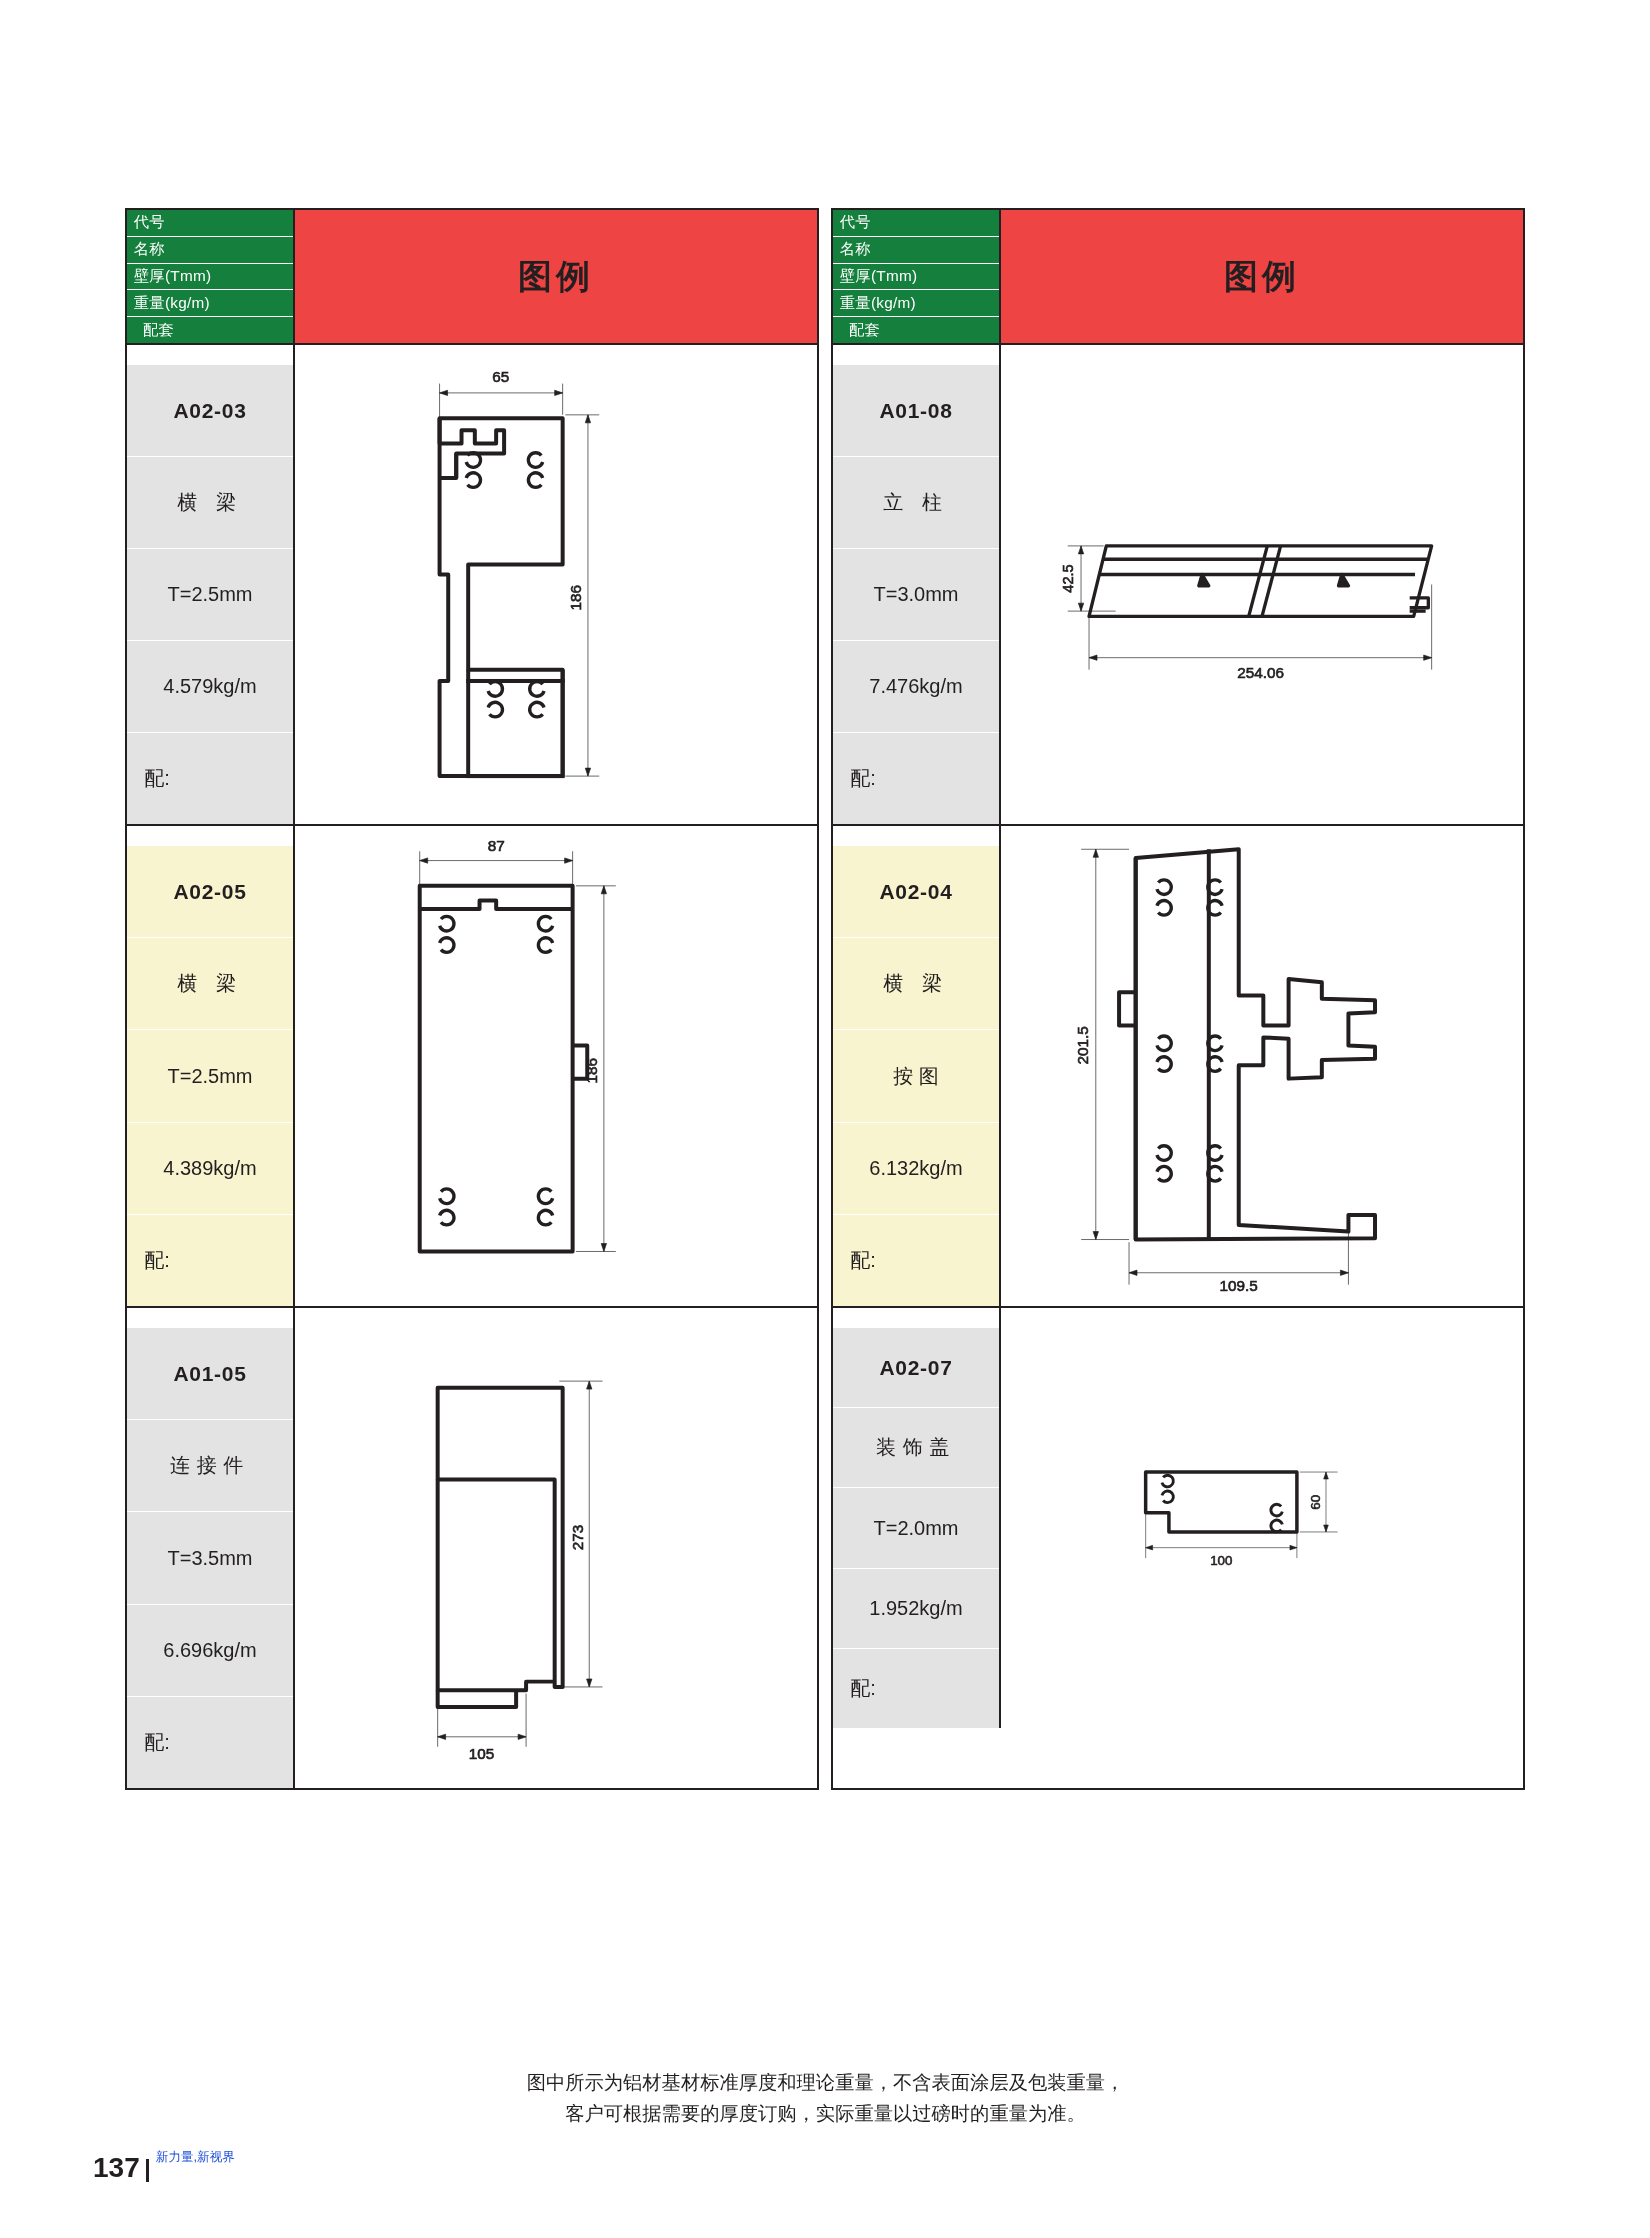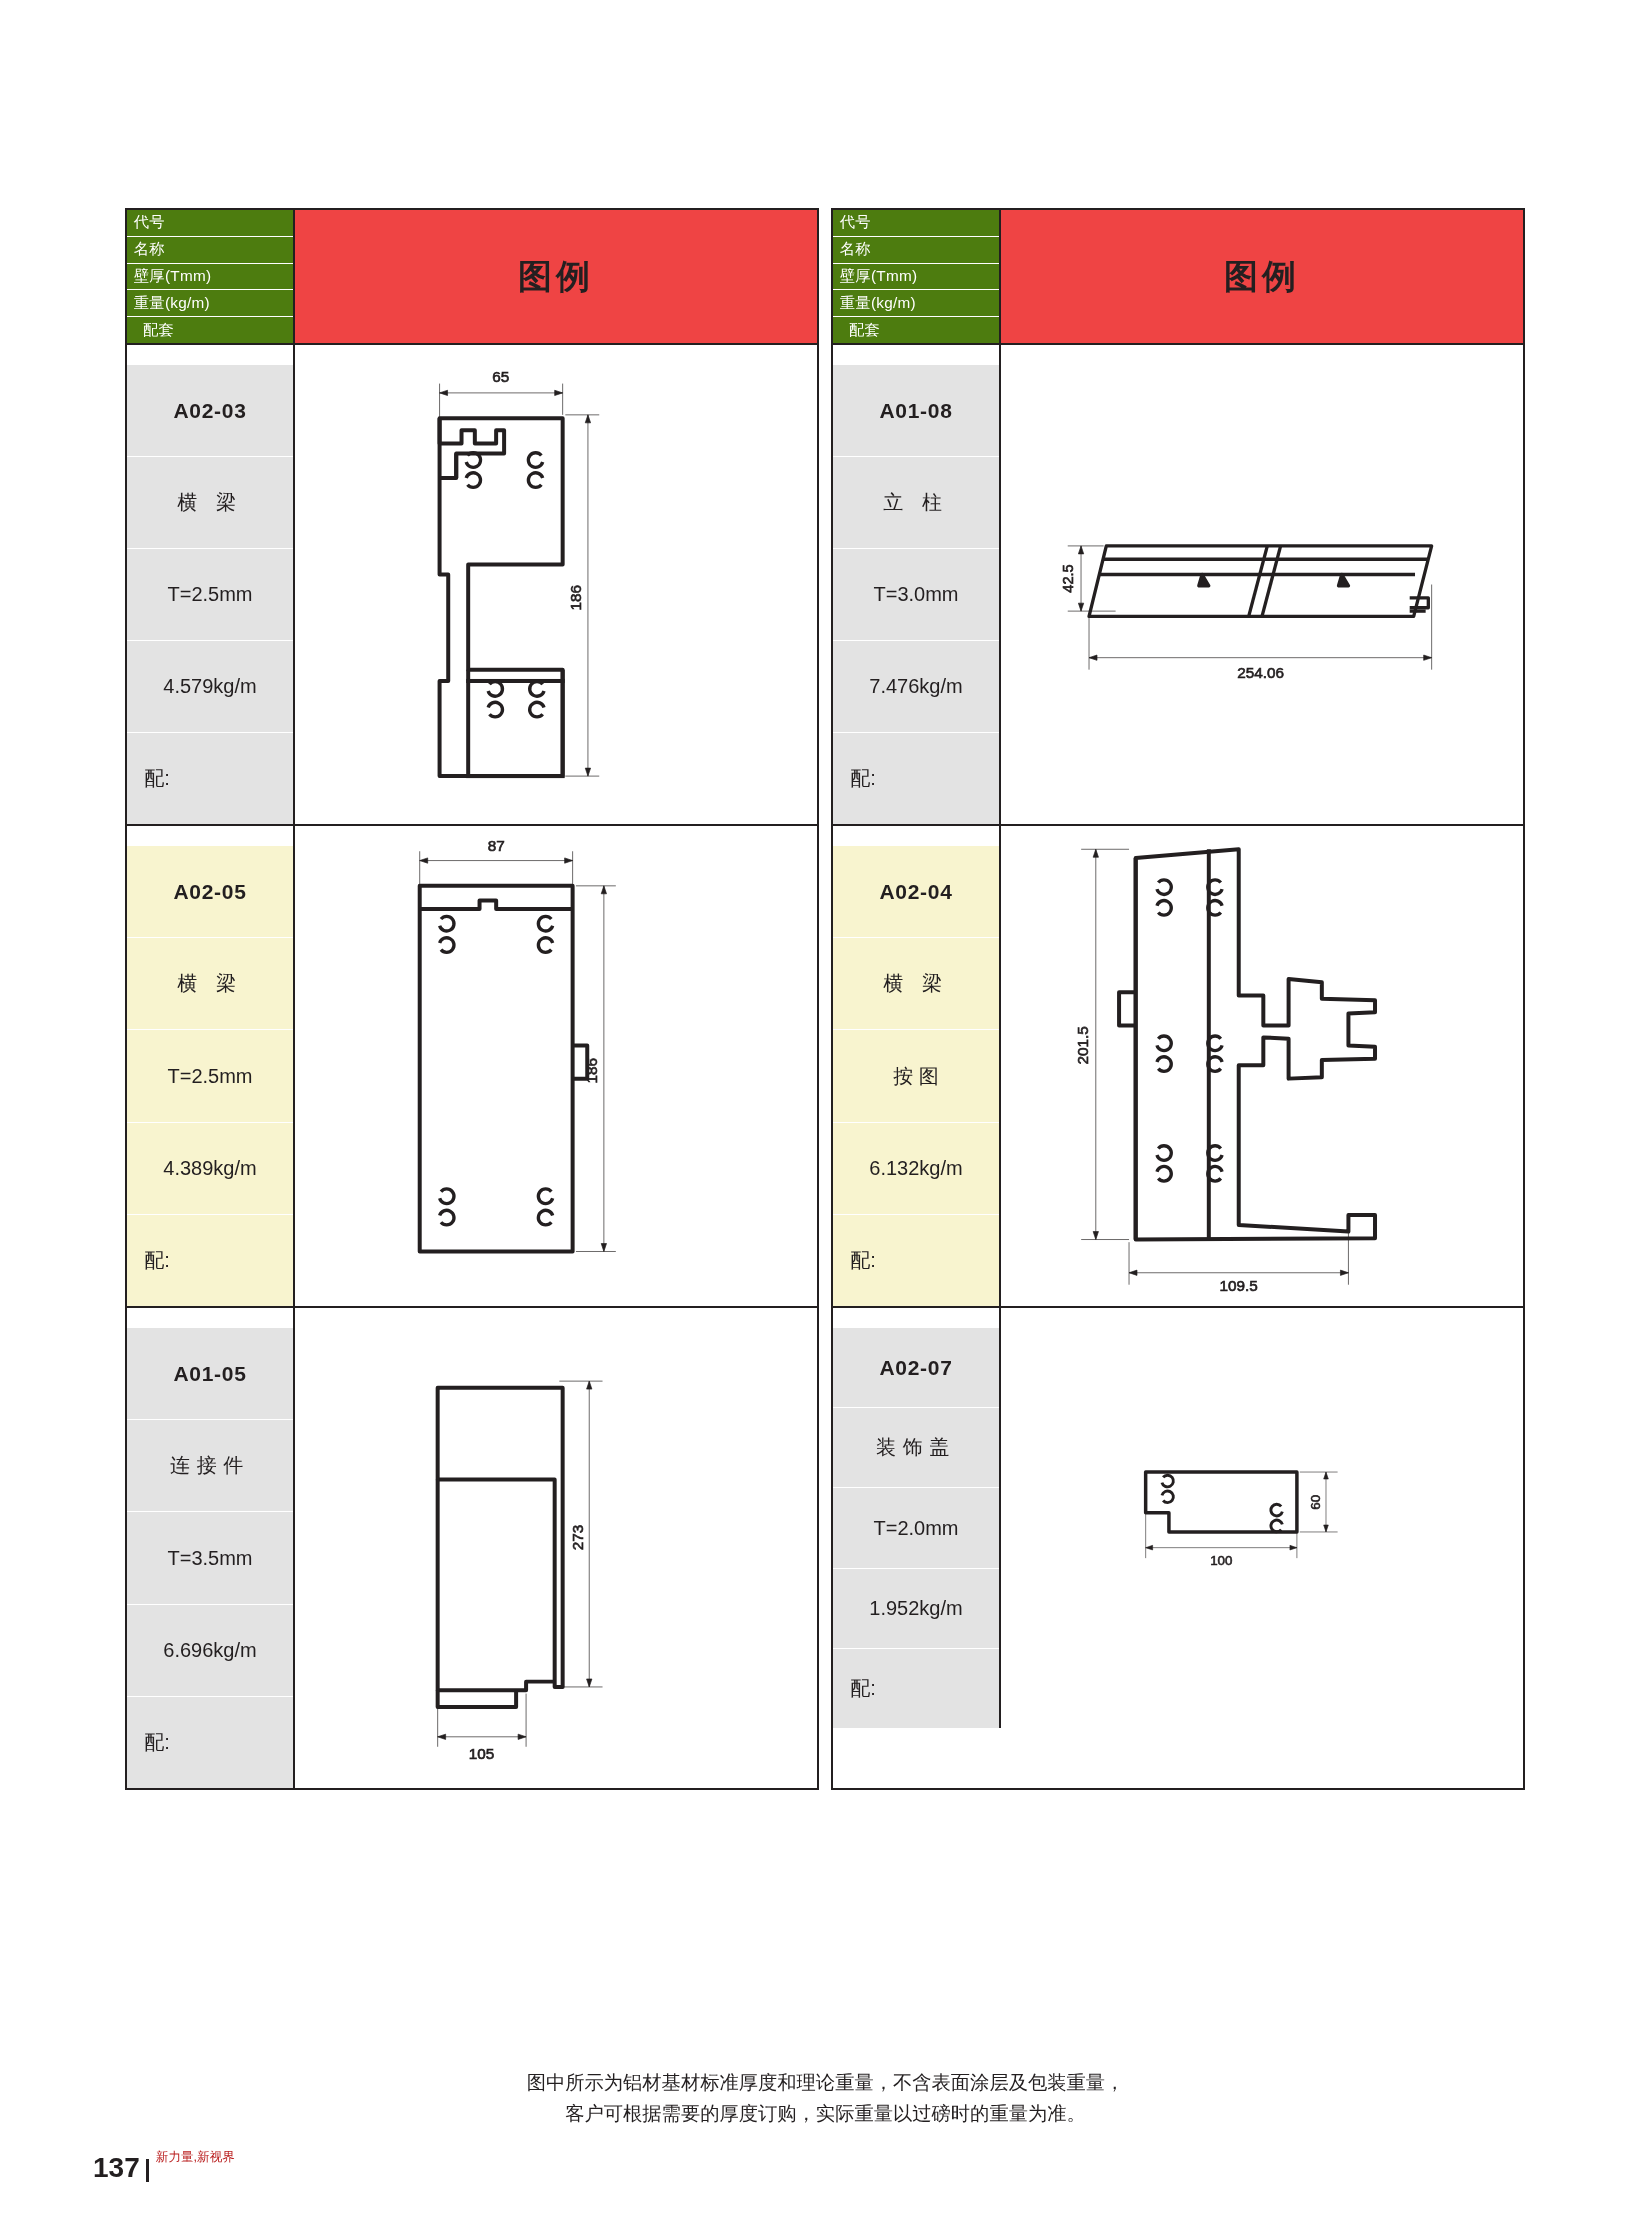--- a/index.html
+++ b/index.html
@@ -42,21 +42,21 @@
   }
   .hdr-left {
     width: 168px;
     border-right: 2px solid #231f20;
     box-sizing: border-box;
     display: flex;
     flex-direction: column;
   }
   .hdr-left div {
     flex: 1 1 0;
-    background: #4d7c0f;
+    background: #15803d;
     color: #ffffff;
     font-size: 15.3px;
     display: flex;
     align-items: center;
     padding-left: 6.7px;
     border-bottom: 0.7px solid #ffffff;
     box-sizing: border-box;
     letter-spacing: 0.3px;
   }
   .hdr-left div:last-child { border-bottom: none; padding-left: 16px; }
@@ -131,21 +131,21 @@
     color: #231f20;
   }
   .pagenum .bar {
     width: 2.7px;
     height: 22.6px;
     background: #231f20;
     margin-bottom: 2px;
   }
   .pagenum .slogan {
     font-size: 12.6px;
-    color: #b91c1c;
+    color: #1d4ed8;
     margin-bottom: 18px;
   }
   text { font-family: "Liberation Sans", sans-serif; }
 </style>
 </head>
 <body>
 
 <div class="page">
 
   <div class="tables">

